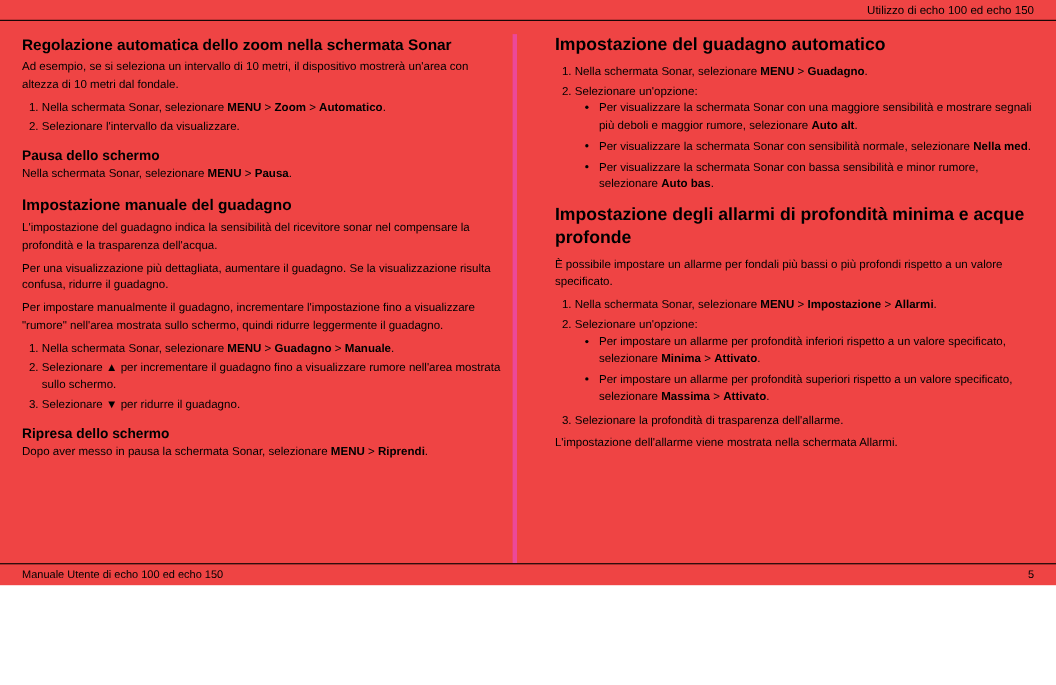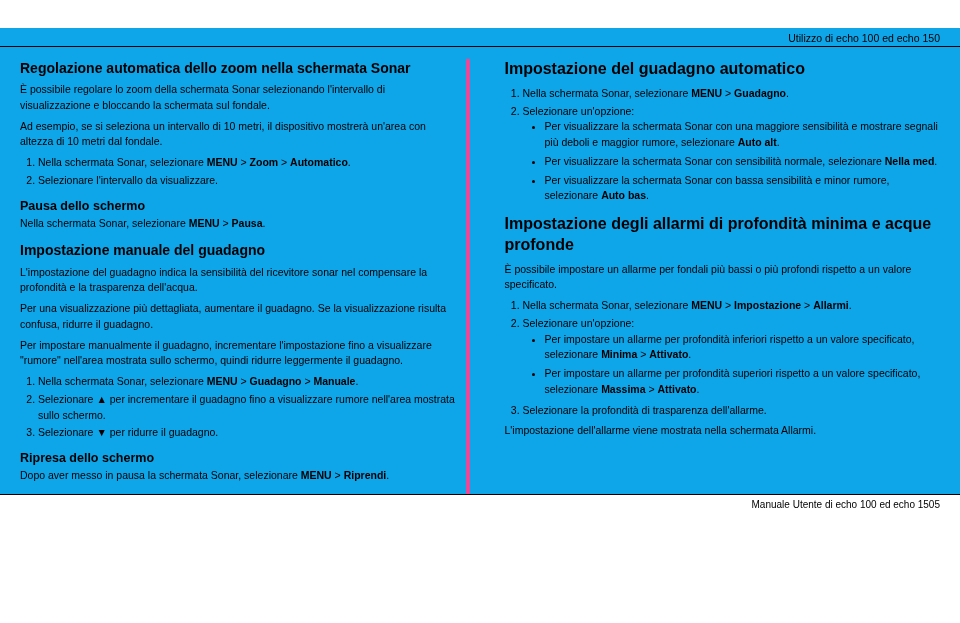--- a/index.html
+++ b/index.html
@@ -14,25 +14,24 @@
       font-size: 11px;
       color: #000000;
       width: 960px;
       height: 623px;
       overflow: hidden;
       position: relative;
     }
 
     .page-container {
       width: 960px;
-      height: 467px;
-      background: #0ea5e9;
+      height: 532px;
+      background: #ef4444;
       display: flex;
       flex-direction: column;
-      margin-top: 28px;
     }
 
     .top-bar {
       display: flex;
       justify-content: flex-end;
       padding: 4px 20px 2px 20px;
       border-bottom: 1px solid #000;
       font-size: 10.5px;
     }
 
@@ -96,21 +95,21 @@
       line-height: 1.5;
       margin-bottom: 3px;
     }
 
     .bold {
       font-weight: bold;
     }
 
     .bottom-bar {
       display: flex;
-      justify-content: flex-end;
+      justify-content: space-between;
       align-items: center;
       padding: 4px 20px;
       border-top: 1px solid #000;
       font-size: 10px;
       margin-top: auto;
     }
 
     .section-block {
       margin-bottom: 10px;
     }
@@ -132,21 +131,20 @@
   </div>
 
   <div class="content-area">
 
     <div class="left-column">
 
       <div class="section-block">
         <div class="section-title">
           <span>Regolazione automatica dello zoom nella schermata Sonar</span>
         </div>
-        <p>È possibile regolare lo zoom della schermata Sonar selezionando l'intervallo di visualizzazione e bloccando la schermata sul fondale.</p>
         <p>Ad esempio, se si seleziona un intervallo di 10 metri, il dispositivo mostrerà un'area con altezza di 10 metri dal fondale.</p>
         <ol>
           <li>
             <span>Nella schermata Sonar, selezionare </span><span class="bold">MENU</span><span> &gt; </span><span class="bold">Zoom</span><span> &gt; </span><span class="bold">Automatico</span><span>.</span>
           </li>
           <li>Selezionare l'intervallo da visualizzare.</li>
         </ol>
       </div>
 
       <div class="section-block">

